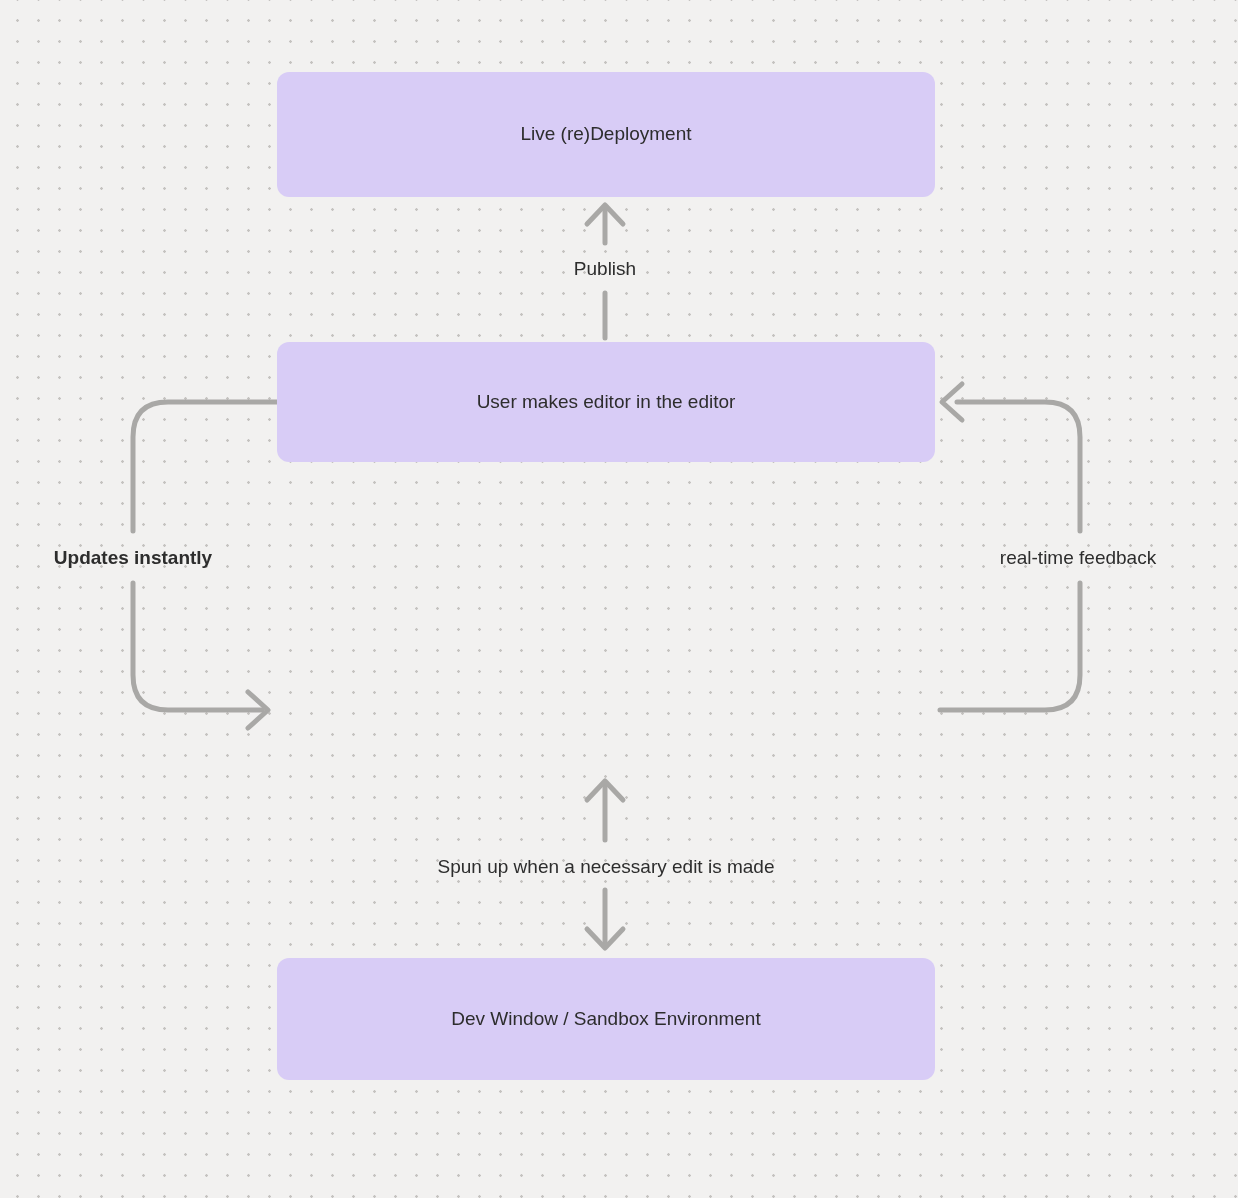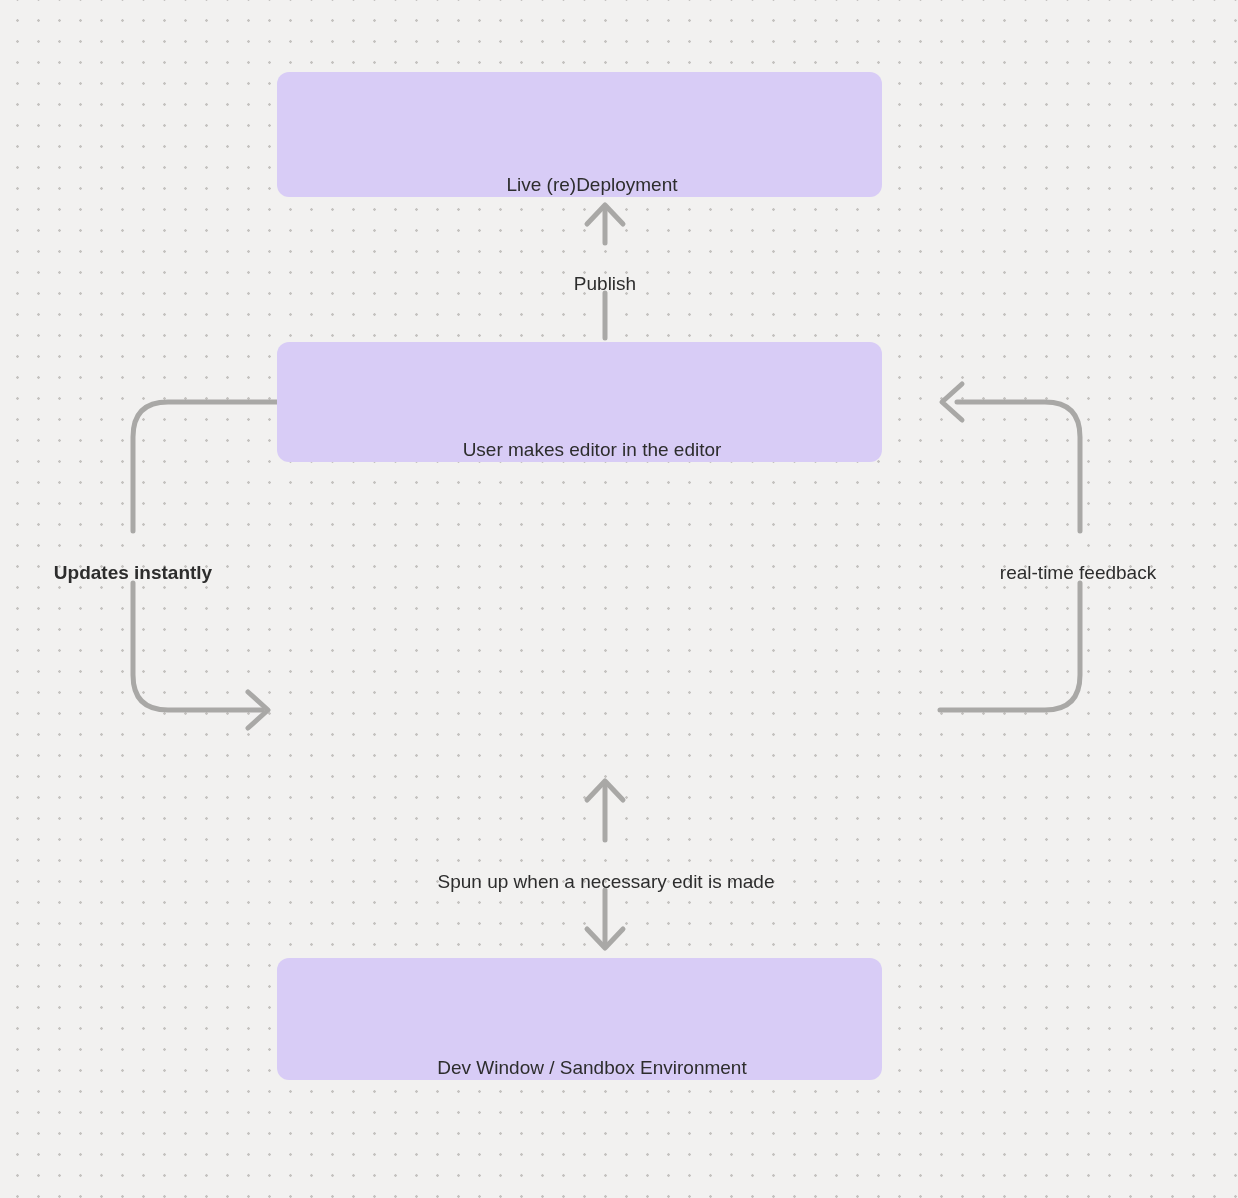--- a/index.html
+++ b/index.html
@@ -13,31 +13,30 @@
     height: 1198px;
     background-color: var(--canvas-bg, #f2f1f0);
     background-image: radial-gradient(circle, var(--dot, #c5c3c0) 1.3px, transparent 1.45px);
     background-size: 21px 21px;
     background-position: 7px 10px;
     overflow: hidden;
   }
   .node {
     position: absolute;
     left: 277px;
-    width: 580px;
+    width: 658px;
     background: var(--node-fill, #d8ccf6);
     border-radius: 12px;
     display: flex;
-    align-items: flex-end;
+    align-items: center;
     justify-content: center;
     color: var(--text, #2d2d2d);
     font-size: 19px;
     line-height: 1.2;
     text-align: center;
-    padding-left: 25px;
   }
   .node-1 { top: 72px;  height: 125px; }
   .node-2 { top: 342px; height: 120px; }
   .node-3 { top: 650px; height: 122px; }
   .node-4 { top: 958px; height: 122px; }
   .edges-svg {
     position: absolute;
     top: 0; left: 0;
     width: 1238px;
     height: 1198px;
@@ -49,21 +48,20 @@
     stroke-width: 5;
     stroke-linecap: round;
     stroke-linejoin: round;
   }
   .edge-label {
     position: absolute;
     transform: translate(-50%, -50%);
     color: var(--text, #2d2d2d);
     font-size: 19px;
     white-space: nowrap;
-    margin-top: 15px;
   }
   .label-publish   { left: 605px;  top: 269px; }
   .label-updates   { left: 133px;  top: 558px; font-weight: bold; }
   .label-feedback  { left: 1078px; top: 558px; }
   .label-spun-up   { left: 606px;  top: 867px; }
 </style>
 </head>
 <body>
 
 <div class="canvas">

